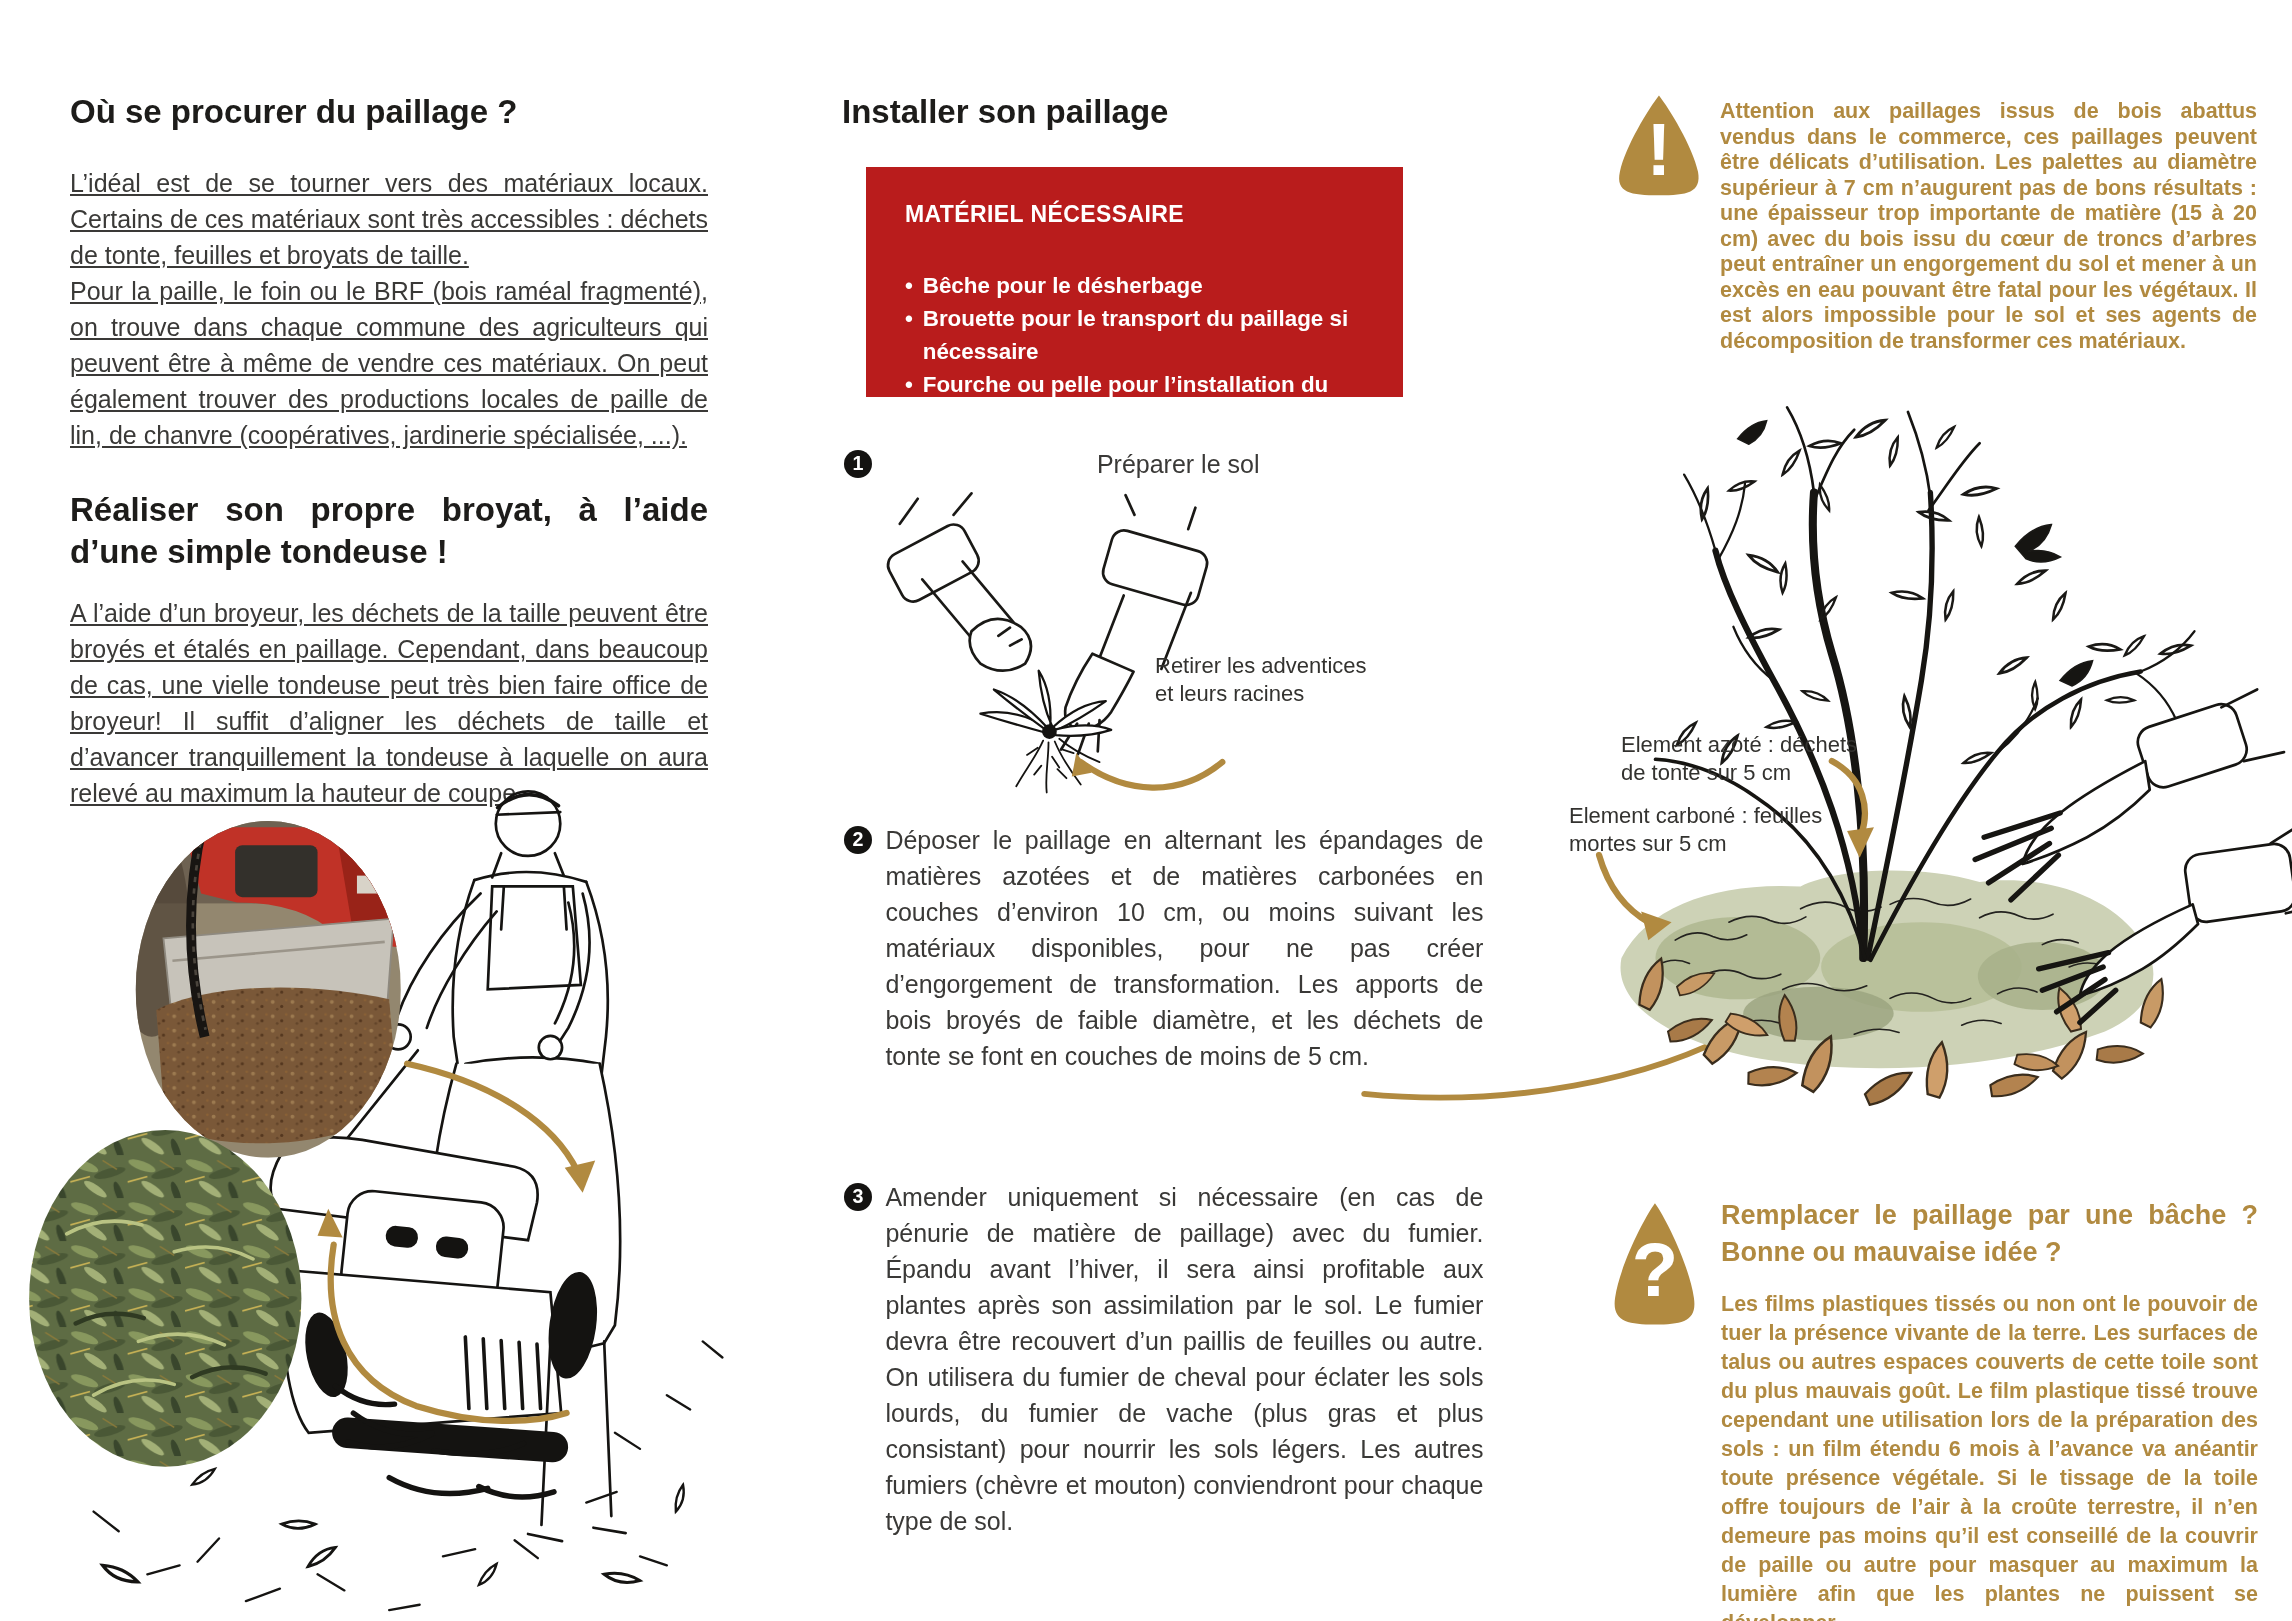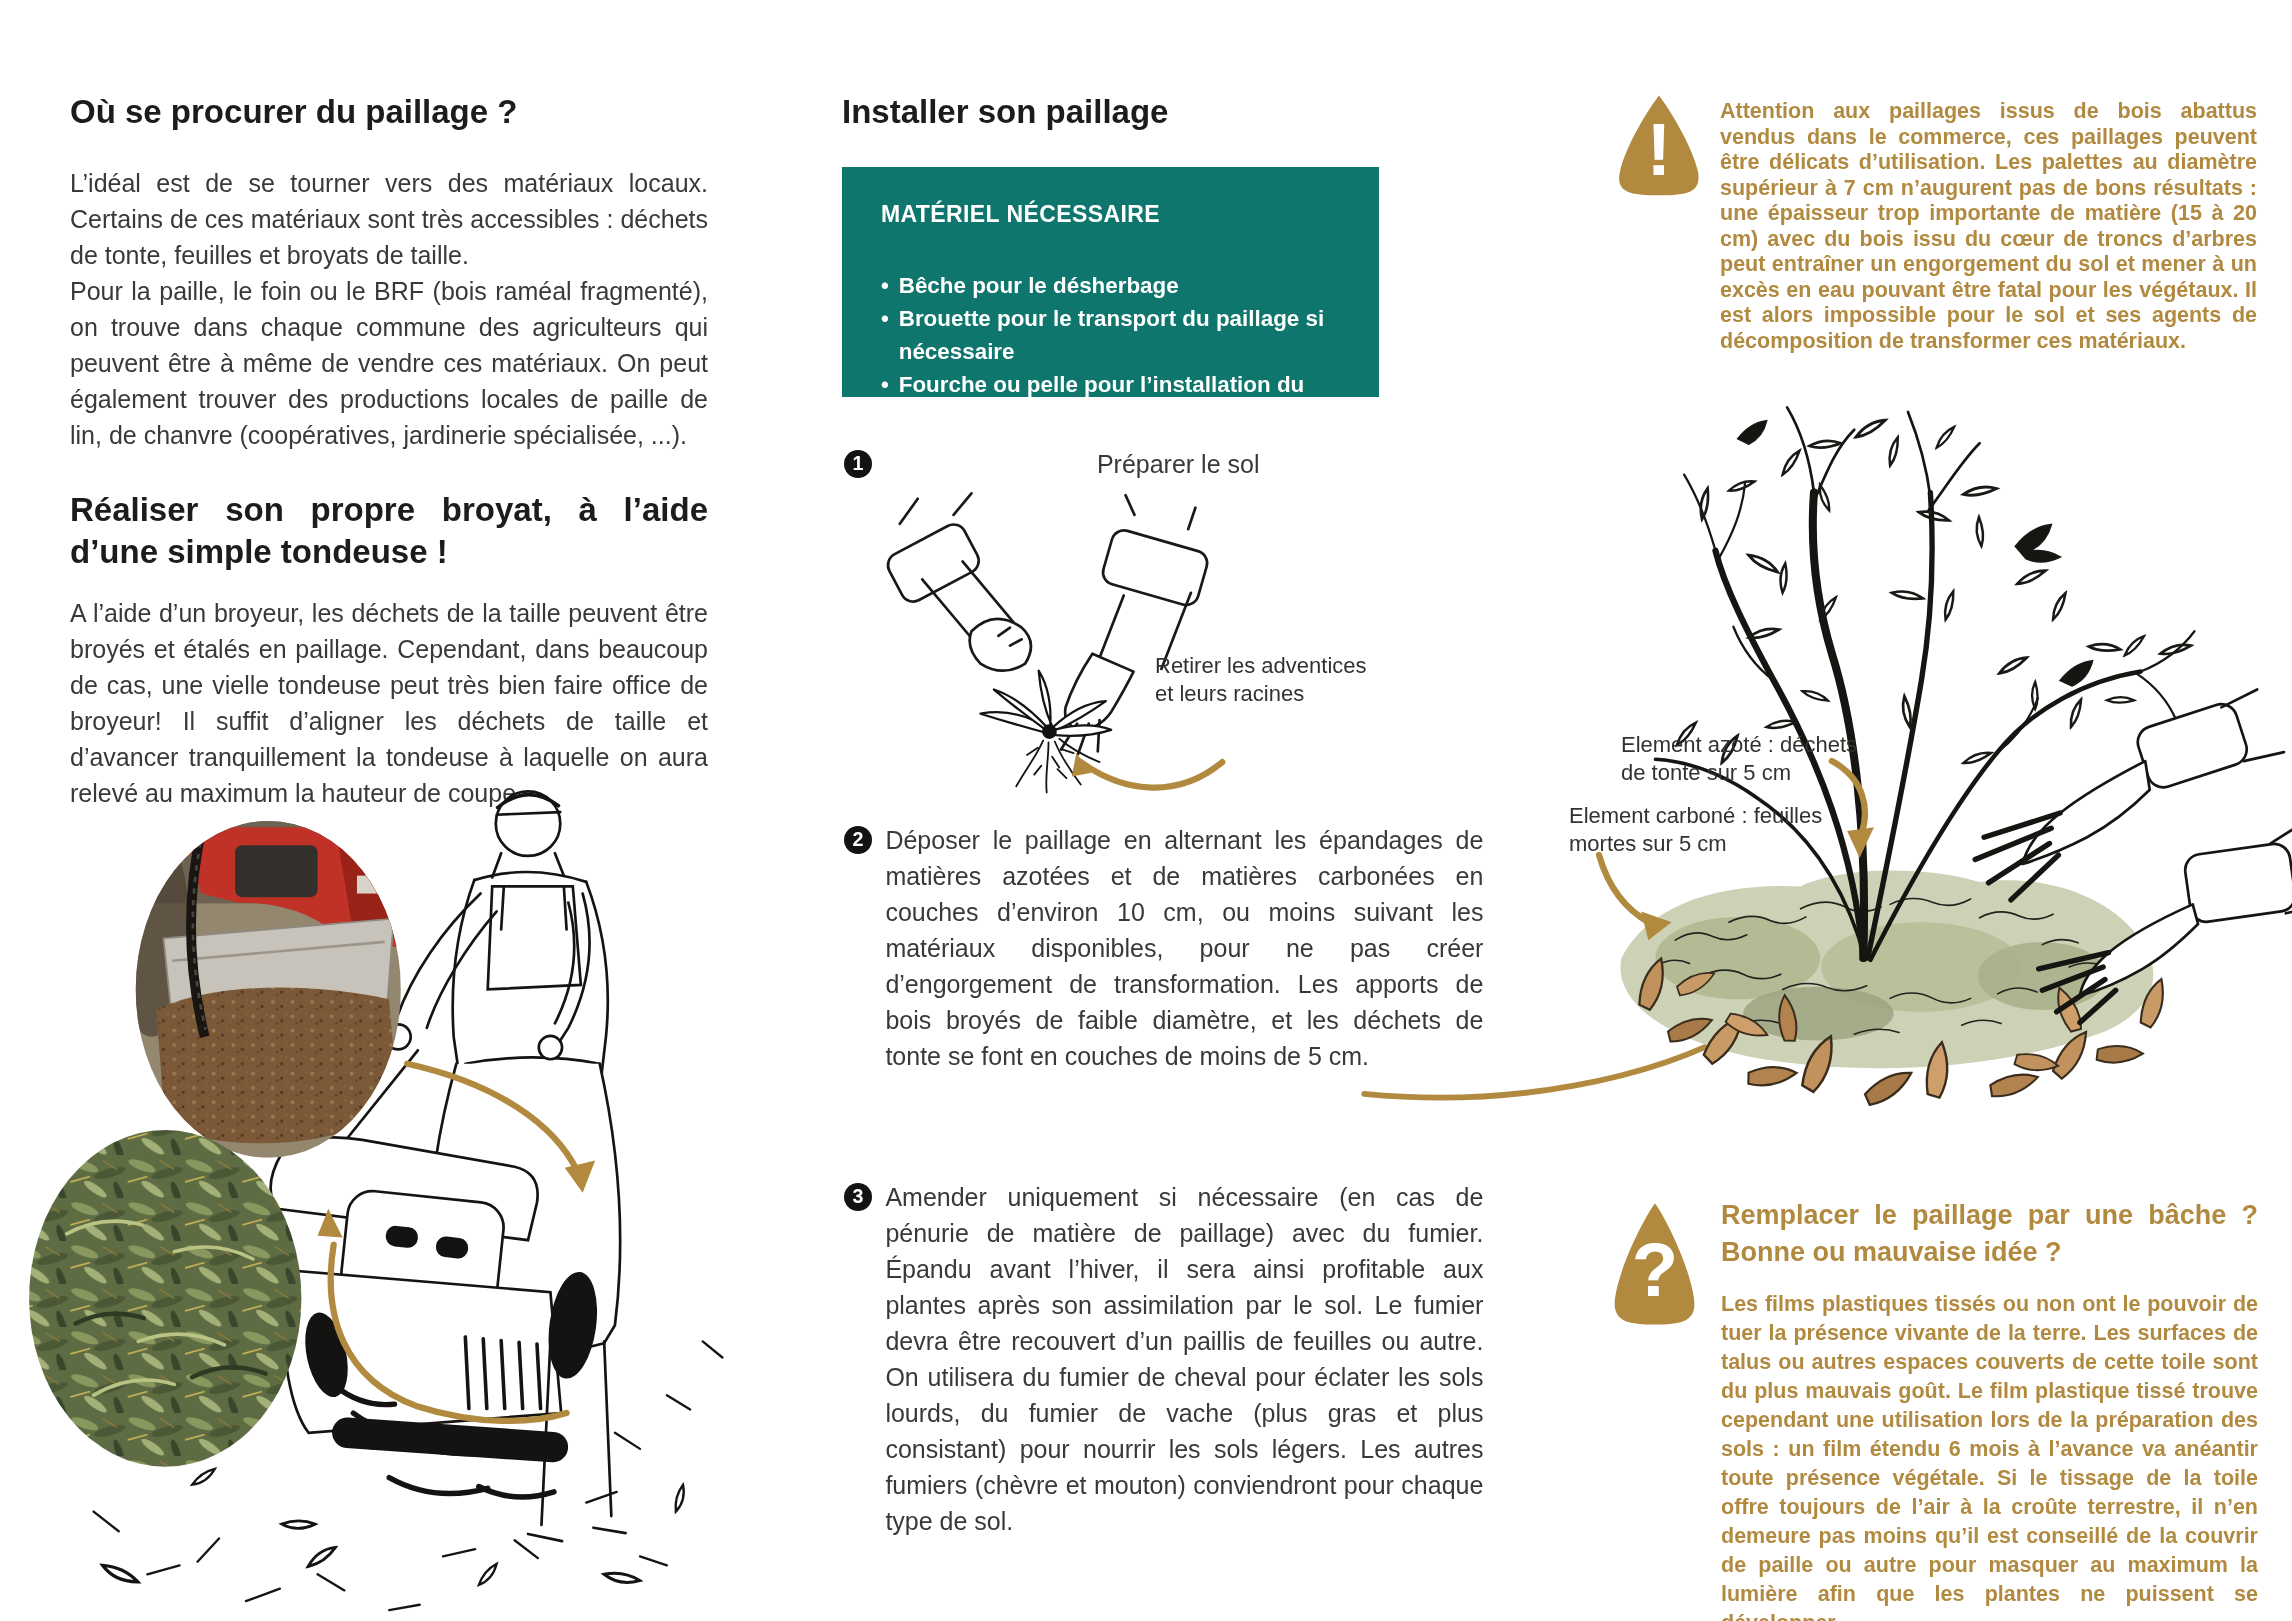--- a/index.html
+++ b/index.html
@@ -1,23 +1,23 @@
 <!DOCTYPE html>
 <html style="font-size:14.3px"><head>
 <meta charset="utf-8">
 <style>
   html,body{margin:0;padding:0;background:#ffffff;}
   #page{position:relative;width:2293px;height:1621px;background:#ffffff;
         font-family:"Liberation Sans",sans-serif;overflow:hidden;color:#3a3937;}
   .abs{position:absolute;}
   .h1{font-size:33px;font-weight:700;color:#1d1c1a;margin:0;line-height:39px;}
   .h1.just{text-align:justify;line-height:42px;}
-  .body-text{font-size:25px;line-height:36px;color:#3a3937;text-align:justify;margin:0;}
+  .body-text{font-size:25px;line-height:36px;color:#3a3937;text-align:justify;margin:0;text-decoration:underline;}
   
-  .mat-box{box-sizing:border-box;background:#0f766e;color:#ffffff;padding:34px 39px 27px 39px;}
+  .mat-box{box-sizing:border-box;background:#b91c1c;color:#ffffff;padding:34px 39px 27px 39px;margin-left:24px;}
   .mat-title{font-size:23px;font-weight:700;letter-spacing:0.4px;margin:0 0 41px 0;}
   .mat-item{font-size:22.4px;font-weight:700;line-height:33px;display:flex;}
   .mat-bullet{margin-right:9.9px;}
   
   .step{display:flex;align-items:flex-start;}
   .badge{flex:0 0 28px;width:28px;height:28px;border-radius:50%;background:#141311;color:#fff;
          font-size:19.7px;font-weight:700;display:flex;align-items:center;justify-content:center;margin-top:3.6px;}
   .step-text{font-size:25px;line-height:36px;color:#3a3937;text-align:justify;margin-left:13.4px;width:598px;}
   .caption{font-size:22px;line-height:28px;color:#33322f;}
   .gold-note{font-size:20.6px;font-weight:700;line-height:25px;color:#b18a40;text-align:justify;}

